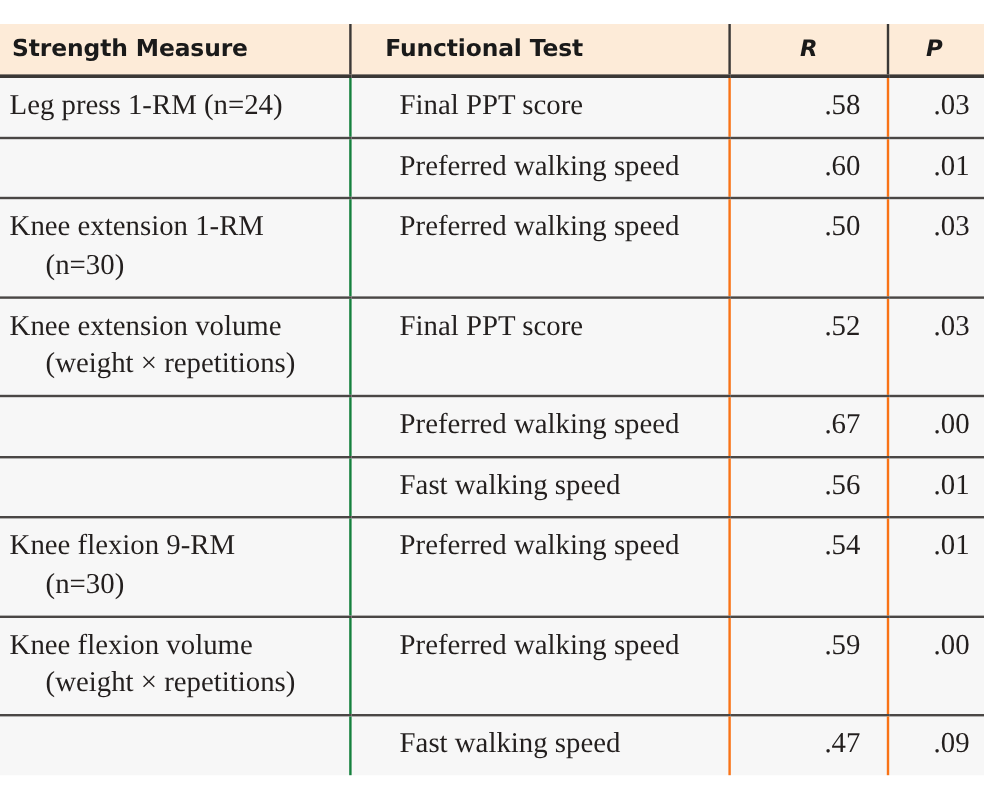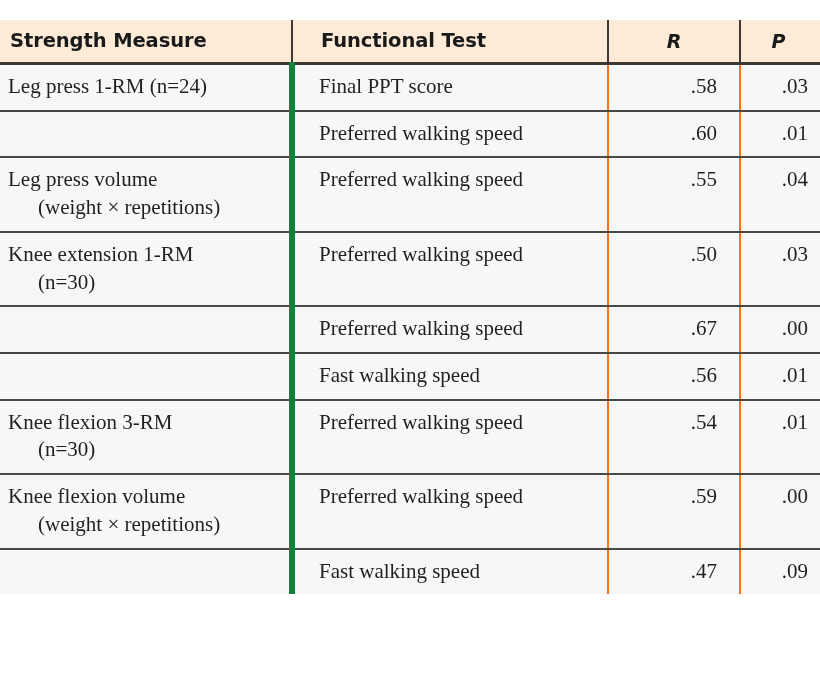--- a/index.html
+++ b/index.html
@@ -63,37 +63,37 @@
     font-style: italic;
     border-left: 2px solid #3b3836;
     font-size: 19px;
   }
   th.h-p {
     padding-right: 4px;
   }
 
   tbody td {
     background: #f7f7f7;
-    font-size: 21px;
+    font-size: 24px;
     color: #231f1e;
     border-bottom: 2px solid #4a4745;
     vertical-align: top;
     padding: 8px 0 9px 0;
     line-height: 1.32;
   }
 
   td.c1 {
     text-align: left;
     padding-left: 8px;
     padding-right: 6px;
   }
   td.c2 {
     text-align: left;
-    padding-left: 24px;
-    border-left: 6px solid #15803d;
+    padding-left: 40px;
+    border-left: 2px solid #15803d;
   }
   td.c3, td.c4 {
     text-align: right;
     border-left: 2px solid #f97316;
     padding-right: 22px;
     white-space: nowrap;
   }
   td.c4 {
     padding-right: 12px;
     margin-left: 44px;
@@ -139,45 +139,45 @@
           <td class="c3">.58</td>
           <td class="c4">.03</td>
         </tr>
         <tr>
           <td class="c1"><span></span></td>
           <td class="c2">Preferred walking speed</td>
           <td class="c3">.60</td>
           <td class="c4">.01</td>
         </tr>
         <tr>
-          <td class="c1"><span>Leg press volume</span><span class="sub-line">(weight × repetitions)</span></td>
-          <td class="c2">Preferred walking speed</td>
-          <td class="c3">.55</td>
-          <td class="c4">.04</td>
-        </tr>
-        <tr>
           <td class="c1"><span>Knee extension 1-RM</span><span class="sub-line">(n=30)</span></td>
           <td class="c2">Preferred walking speed</td>
           <td class="c3">.50</td>
+          <td class="c4">.03</td>
+        </tr>
+        <tr>
+          <td class="c1"><span>Knee extension volume</span><span class="sub-line">(weight × repetitions)</span></td>
+          <td class="c2">Final PPT score</td>
+          <td class="c3">.52</td>
           <td class="c4">.03</td>
         </tr>
         <tr>
           <td class="c1"><span></span></td>
           <td class="c2">Preferred walking speed</td>
           <td class="c3">.67</td>
           <td class="c4">.00</td>
         </tr>
         <tr>
           <td class="c1"><span></span></td>
           <td class="c2">Fast walking speed</td>
           <td class="c3">.56</td>
           <td class="c4">.01</td>
         </tr>
         <tr>
-          <td class="c1"><span>Knee flexion 3-RM</span><span class="sub-line">(n=30)</span></td>
+          <td class="c1"><span>Knee flexion 9-RM</span><span class="sub-line">(n=30)</span></td>
           <td class="c2">Preferred walking speed</td>
           <td class="c3">.54</td>
           <td class="c4">.01</td>
         </tr>
         <tr>
           <td class="c1"><span>Knee flexion volume</span><span class="sub-line">(weight × repetitions)</span></td>
           <td class="c2">Preferred walking speed</td>
           <td class="c3">.59</td>
           <td class="c4">.00</td>
         </tr>

